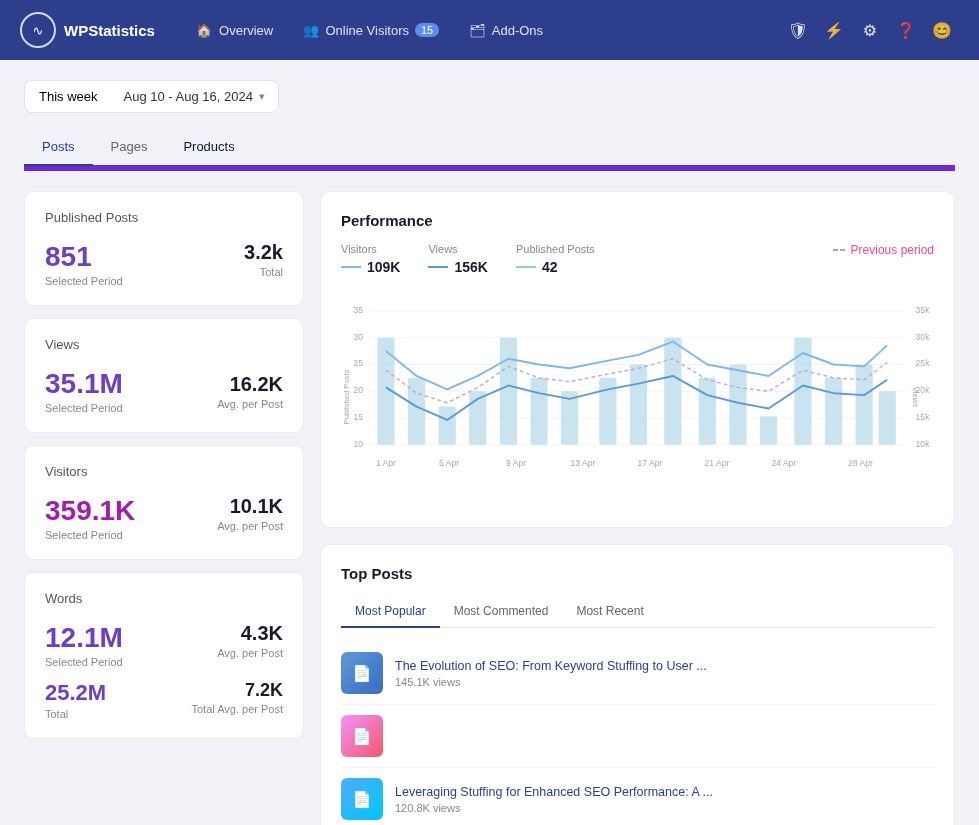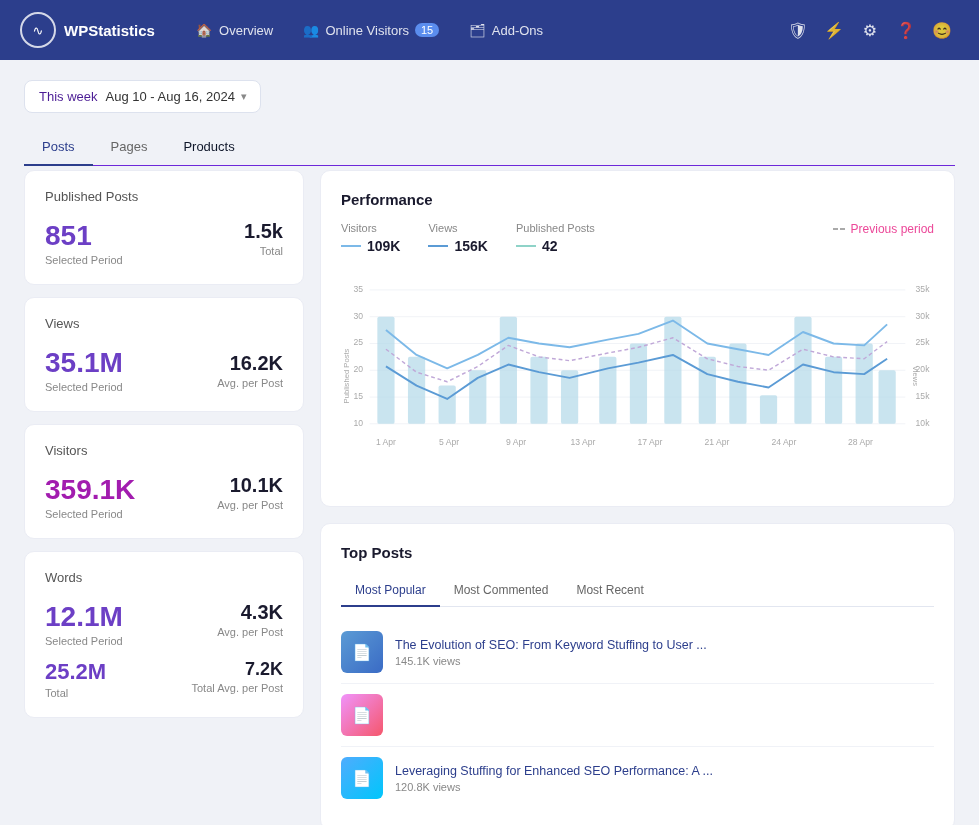--- a/index.html
+++ b/index.html
@@ -34,45 +34,45 @@
     <div style="width:34px;height:34px;border-radius:50%;display:flex;align-items:center;justify-content:center;color:white;opacity:0.85;cursor:pointer;font-size:16px;">⚙</div>
     <div style="width:34px;height:34px;border-radius:50%;display:flex;align-items:center;justify-content:center;color:white;opacity:0.85;cursor:pointer;font-size:16px;">❓</div>
     <div style="width:34px;height:34px;border-radius:50%;display:flex;align-items:center;justify-content:center;color:white;opacity:0.85;cursor:pointer;font-size:16px;">😊</div>
   </div>
 </nav>
 
 <div style="padding:20px 24px;max-width:979px;">
 
   <div style="display:flex;align-items:center;justify-content:space-between;margin-bottom:16px;">
     <div style="display:flex;align-items:center;gap:6px;border:1px solid #dde2ee;background:white;border-radius:8px;padding:8px 14px;cursor:pointer;font-size:13px;color:#444;">
-      <span style="color:#4c1d95;margin-right:2px;">This week</span>
+      <span style="color:#000000;margin-right:20px;">This week</span>
       <span style="color:#333;font-weight:500;">Aug 10 - Aug 16, 2024</span>
       <span style="color:#888;font-size:11px;">▾</span>
     </div>
   </div>
 
-  <div style="display:flex;gap:0;border-bottom:1px solid #6d28d9;margin-bottom:4px;">
+  <div style="display:flex;gap:0;border-bottom:6px solid #6d28d9;margin-bottom:20px;">
     <div style="padding:10px 18px;cursor:pointer;color:#2c3e8c;font-size:13px;border-bottom:2px solid #2c3e8c;margin-bottom:-1px;font-weight:500;">Posts</div>
     <div style="padding:10px 18px;cursor:pointer;color:#666;font-size:13px;border-bottom:2px solid transparent;margin-bottom:-1px;">Pages</div>
     <div style="padding:10px 18px;cursor:pointer;color:#0f172a;font-size:13px;border-bottom:2px solid transparent;margin-bottom:-1px;">Products</div>
   </div>
 
   <div style="display:flex;gap:16px;">
 
     <div style="width:280px;flex-shrink:0;display:flex;flex-direction:column;gap:12px;">
 
       <div style="background:white;border-radius:10px;padding:18px 20px;border:1px solid #eaecf4;">
         <div style="font-size:13px;color:#555;font-weight:500;margin-bottom:16px;">Published Posts</div>
         <div style="display:flex;align-items:flex-start;justify-content:space-between;">
           <div>
             <div style="font-size:28px;font-weight:700;color:#6c3fc5;">851</div>
             <div style="font-size:11px;color:#888;margin-top:2px;">Selected Period</div>
           </div>
           <div style="text-align:right;">
-            <div style="font-size:20px;font-weight:700;color:#1a1a2e;">1.5k</div>
+            <div style="font-size:20px;font-weight:700;color:#1a1a2e;">3.2k</div>
             <div style="font-size:11px;color:#888;margin-top:2px;">Total</div>
           </div>
         </div>
       </div>
 
       <div style="background:white;border-radius:10px;padding:18px 20px;border:1px solid #eaecf4;">
         <div style="font-size:13px;color:#555;font-weight:500;margin-bottom:16px;">Views</div>
         <div style="display:flex;align-items:center;justify-content:space-between;">
           <div>
             <div style="font-size:28px;font-weight:700;color:#6c3fc5;">35.1M</div>

